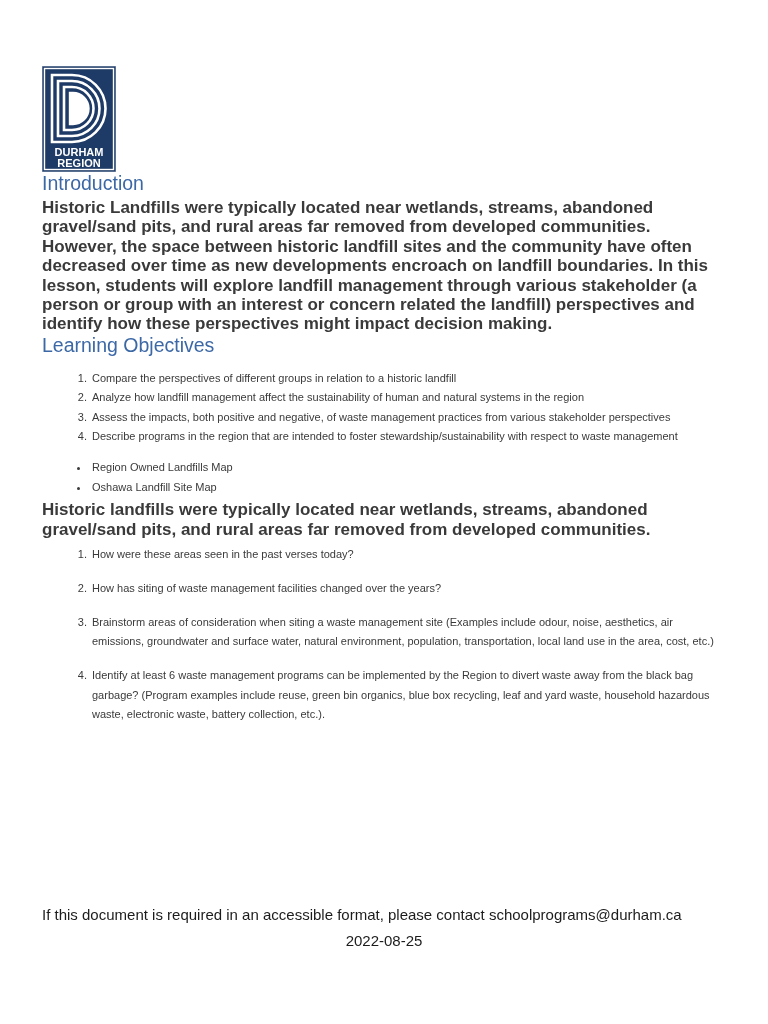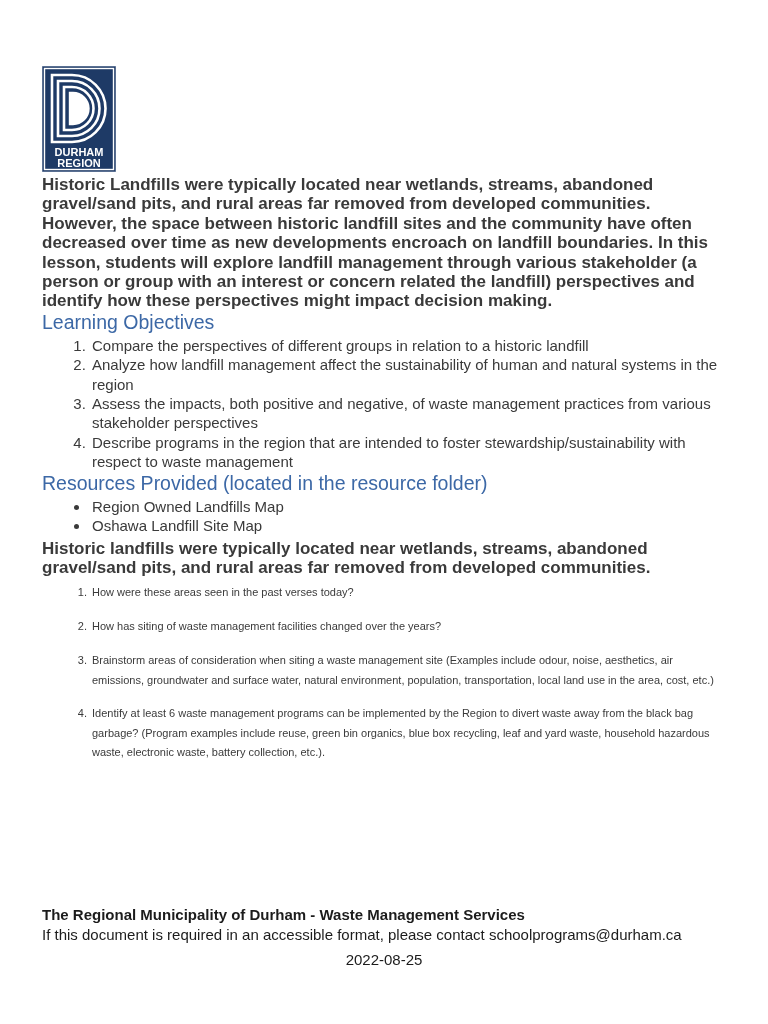--- a/index.html
+++ b/index.html
@@ -57,23 +57,23 @@
   .h-lo    { margin-top: 15px; }
   .h-res   { margin-top: 8px; }
   .h-q     { margin-top: 13px; }
   p.body-para {
     margin: 3px 0 0 0;
     font-size: 17px;
     line-height: 19.4px;
     font-weight: bold;
   }
   ol.num-list, ul.bullet-list {
-    margin: 2px 0 0 0;
+    margin: 12px 0 0 0;
     padding-left: 48px;
-    font-size: 15px;
+    font-size: 11px;
     line-height: 19.4px;
   }
   ol.num-list li, ul.bullet-list li { padding-left: 2px; }
   ol.q-list {
     margin: 6px 0 0 0;
     padding-left: 48px;
     font-size: 11px;
     line-height: 19.4px;
   }
   ol.q-list li { padding-left: 2px; margin-bottom: 14.5px; }
@@ -102,43 +102,42 @@
           <path d="M 10 9 H 30 A 33.5 33.5 0 0 1 30 76 H 10 V 9 Z" stroke-width="2.6"></path>
           <path d="M 16 15 H 30 A 27.5 27.5 0 0 1 30 70 H 16 V 15 Z" stroke-width="2.6"></path>
           <path d="M 22 21 H 30 A 21.5 21.5 0 0 1 30 64 H 22 V 21 Z" stroke-width="2.6"></path>
           <path d="M 28 27 H 31 A 15.5 15.5 0 0 1 31 58 H 28 V 27 Z" stroke-width="2.4" fill="#ffffff"></path>
         </g>
         <text x="37" y="90" text-anchor="middle" font-family="Liberation Sans, sans-serif" font-size="11" font-weight="bold" fill="#ffffff" stroke="none">DURHAM</text>
         <text x="37" y="101" text-anchor="middle" font-family="Liberation Sans, sans-serif" font-size="11" font-weight="bold" fill="#ffffff" stroke="none">REGION</text>
       </svg>
     </div>
 
+    <h2 class="section-heading h-intro">Introduction</h2>
     <p class="body-para">Historic Landfills were typically located near wetlands, streams, abandoned gravel/sand pits, and rural areas far removed from developed communities. However, the space between historic landfill sites and the community have often decreased over time as new developments encroach on landfill boundaries. In this lesson, students will explore landfill management through various stakeholder (a person or group with an interest or concern related the landfill) perspectives and identify how these perspectives might impact decision making.</p>
 
     <h2 class="section-heading h-lo">Learning Objectives</h2>
     <ol class="num-list">
       <li>Compare the perspectives of different groups in relation to a historic landfill</li>
       <li>Analyze how landfill management affect the sustainability of human and natural systems in the region</li>
       <li>Assess the impacts, both positive and negative, of waste management practices from various stakeholder perspectives</li>
       <li>Describe programs in the region that are intended to foster stewardship/sustainability with respect to waste management</li>
     </ol>
 
-    <h2 class="section-heading h-res">Resources Provided (located in the resource folder)</h2>
     <ul class="bullet-list">
       <li>Region Owned Landfills Map</li>
       <li>Oshawa Landfill Site Map</li>
     </ul>
 
     <p class="body-para">Historic landfills were typically located near wetlands, streams, abandoned gravel/sand pits, and rural areas far removed from developed communities.</p>
     <ol class="q-list">
       <li>How were these areas seen in the past verses today?</li>
       <li>How has siting of waste management facilities changed over the years?</li>
       <li>Brainstorm areas of consideration when siting a waste management site (Examples include odour, noise, aesthetics, air emissions, groundwater and surface water, natural environment, population, transportation, local land use in the area, cost, etc.)</li>
       <li>Identify at least 6 waste management programs can be implemented by the Region to divert waste away from the black bag garbage? (Program examples include reuse, green bin organics, blue box recycling, leaf and yard waste, household hazardous waste, electronic waste, battery collection, etc.).</li>
     </ol>
   </div>
 
   <div class="footer">
-    <div class="footer-org">The Regional Municipality of Durham - Waste Management Services</div>
     <div class="footer-access">If this document is required in an accessible format, please contact schoolprograms@durham.ca</div>
     <div class="footer-date">2022-08-25</div>
   </div>
 </div>
 
 </body></html>

